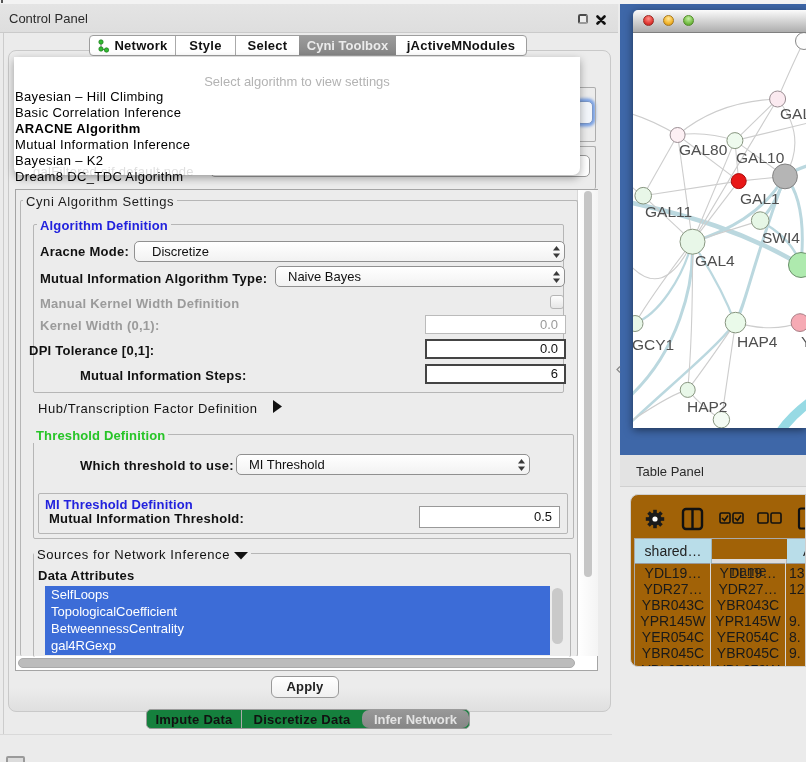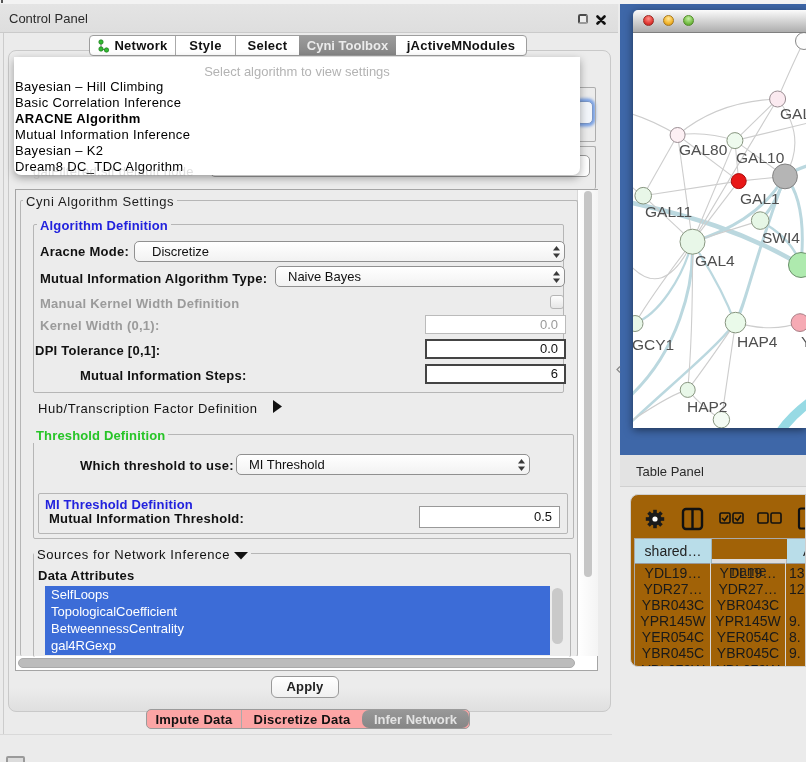--- a/index.html
+++ b/index.html
@@ -92,21 +92,21 @@
  <path d="M4.5,0 L8,4.5 L1,4.5 Z" fill="#3a3a3a"></path>
     <path d="M4.5,12 L8,7.5 L1,7.5 Z" fill="#3a3a3a"></path>
 </svg>
 
 <div class="glbl abs" style="left:40px;top:296px;">Manual Kernel Width Definition</div>
 <div class="abs" style="left:550px;top:295px;width:14px;height:14px;background:linear-gradient(#fdfdfd,#e6e6e6);border:1px solid #b5b5b5;border-radius:3px;box-sizing:border-box;"></div>
 
 <div class="glbl abs" style="left:40px;top:318px;">Kernel Width (0,1):</div>
 <div class="field" style="left:425px;top:315px;width:141px;height:19px;border-color:#bbb;color:#9a9a9a;line-height:17px;padding-right:7px;">0.0</div>
 
-<div class="lbl abs" style="left:35px;top:343px;">DPI Tolerance [0,1]:</div>
+<div class="lbl abs" style="left:29px;top:343px;">DPI Tolerance [0,1]:</div>
 <div class="field" style="left:425px;top:339px;width:141px;height:20px;border:2px solid #444;line-height:16px;padding-right:6px;">0.0</div>
 
 <div class="lbl abs" style="left:40px;top:368px;margin-left:40px;">Mutual Information Steps:</div>
 <div class="field" style="left:425px;top:364px;width:141px;height:20px;border:2px solid #444;line-height:16px;padding-right:6px;">6</div>
 
 <div class="abs" style="left:38px;top:401px;font-size:13px;color:#141414;letter-spacing:.55px;">Hub/Transcription Factor Definition</div>
 <svg class="abs" style="left:272px;top:400px;" width="11" height="13">
     <path d="M1,0 L10,6.5 L1,13 Z" fill="#111"></path>
   </svg>
 
@@ -130,36 +130,36 @@
 <div class="gtitle plain" style="left:34px;top:547px;color:#111;">Sources for Network Inference <svg width="14" height="9" style="vertical-align:-1px;">
       <path d="M0,1 L14,1 L7,8.5 Z" fill="#111"></path>
     </svg></div>
 
 <div class="lbl abs" style="left:38px;top:568px;">Data Attributes</div>
 <div class="abs" style="left:45px;top:586px;width:505px;height:69px;background:#3c6cd7;color:#fff;font-size:13px;line-height:17px;padding-left:6px;box-sizing:border-box;">SelfLoops<br>TopologicalCoefficient<br>BetweennessCentrality<br>gal4RGexp</div>
 <div class="abs" style="left:552px;top:588px;width:11px;height:56px;background:#c9c9c9;border-radius:6px;"></div>
 
 <div class="abs" style="left:271px;top:676px;width:68px;height:22px;background:linear-gradient(#ffffff,#f0f0f0);border:1px solid #999;border-radius:6px;box-sizing:border-box;text-align:center;font-size:13px;font-weight:bold;color:#222;line-height:20px;letter-spacing:.2px;">Apply</div>
 
-<div class="abs" style="left:146px;top:709px;width:324px;height:20px;background:#fca5a5;border:1px solid #9b9b9b;border-radius:5px;box-sizing:border-box;display:flex;overflow:hidden;">
+<div class="abs" style="left:146px;top:709px;width:324px;height:20px;background:#15803d;border:1px solid #9b9b9b;border-radius:5px;box-sizing:border-box;display:flex;overflow:hidden;">
   <div style="width:94px;display:flex;align-items:center;justify-content:center;border-right:1px solid #aaa;">
       <span class="lbl">Impute Data</span>
     </div>
   <div style="width:120px;display:flex;align-items:center;justify-content:center;">
       <span class="lbl">Discretize Data</span>
     </div>
   <div style="flex:1;display:flex;align-items:center;justify-content:center;background:linear-gradient(#989898,#868686);border-radius:7px;">
       <span style="font-size:13px;font-weight:bold;color:#e3e3e3;">Infer Network</span>
     </div>
 </div>
 
 <div class="abs" style="left:6px;top:756px;width:19px;height:17px;background:#dcdcdc;border:2px solid #9a9a9a;border-radius:2px;box-sizing:border-box;"></div>
 
 <div class="abs" style="left:14px;top:57px;width:566px;height:118px;background:#fff;border-radius:0 0 7px 7px;box-shadow:0 3px 9px rgba(0,0,0,.35);z-index:50;">
-  <div style="text-align:center;font-size:13px;color:#b3b3b3;line-height:14px;padding-top:8px;">Select algorithm to view settings</div>
+  <div style="text-align:center;font-size:13px;color:#b3b3b3;line-height:14px;padding-top:18px;">Select algorithm to view settings</div>
   <div style="font-size:13px;color:#000;line-height:16.1px;padding-left:1px;padding-top:0;letter-spacing:.35px;">
     Bayesian – Hill Climbing<br>
     Basic Correlation Inference<br>
     <b>ARACNE Algorithm</b><br>
     Mutual Information Inference<br>
     Bayesian – K2<br>
     Dream8 DC_TDC Algorithm
   </div>
 </div>
 

